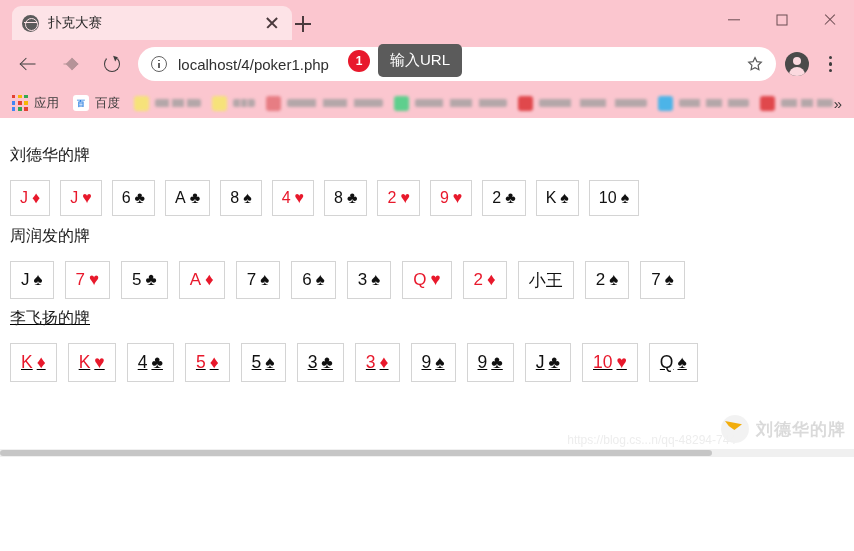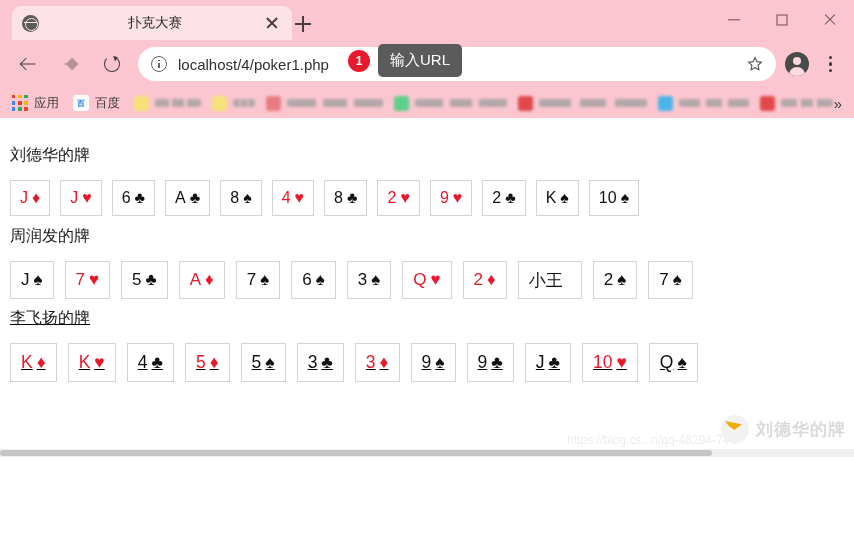--- a/index.html
+++ b/index.html
@@ -39,21 +39,21 @@
     content: ""; position: absolute; left: 3px; top: 3px;
     width: 11px; height: 11px; border-radius: 50%;
     border: 1.6px solid #fde3e7;
   }
   .tab-favicon::after {
     content: ""; position: absolute; left: 2px; top: 7px;
     width: 13px; height: 1.6px; background: #fde3e7;
   }
   .tab-title {
     font-size: 13.5px; color: #2a2a2a; flex: 1 1 auto;
-    white-space: nowrap; overflow: hidden; text-align: center;
+    white-space: nowrap; overflow: hidden;
   }
   .tab-close {
     width: 20px; height: 20px; position: relative; flex: 0 0 auto;
     cursor: pointer;
   }
   .tab-close::before, .tab-close::after {
     content: ""; position: absolute; left: 3px; top: 9.2px;
     width: 14px; height: 1.5px; background: #4a3a3d;
   }
   .tab-close::before { transform: rotate(45deg); }
@@ -500,21 +500,21 @@
           </div>
           <div class="card red">
             <span class="rank">Q</span>
             <span class="suit">♥</span>
           </div>
           <div class="card red">
             <span class="rank">2</span>
             <span class="suit">♦</span>
           </div>
           <div class="card joker">
-            <span class="rank" style="margin-right: 8px;">小王</span>
+            <span class="rank" style="margin-right: 0px;">小王</span>
           </div>
           <div class="card black">
             <span class="rank">2</span>
             <span class="suit">♠</span>
           </div>
           <div class="card black">
             <span class="rank">7</span>
             <span class="suit">♠</span>
           </div>
         </div>

